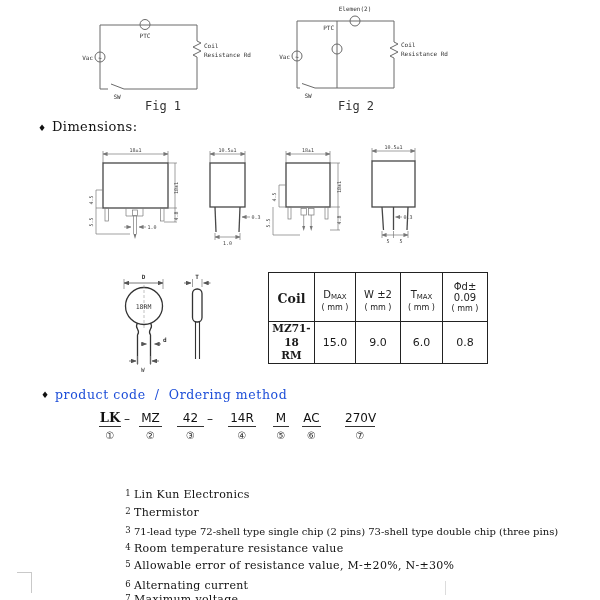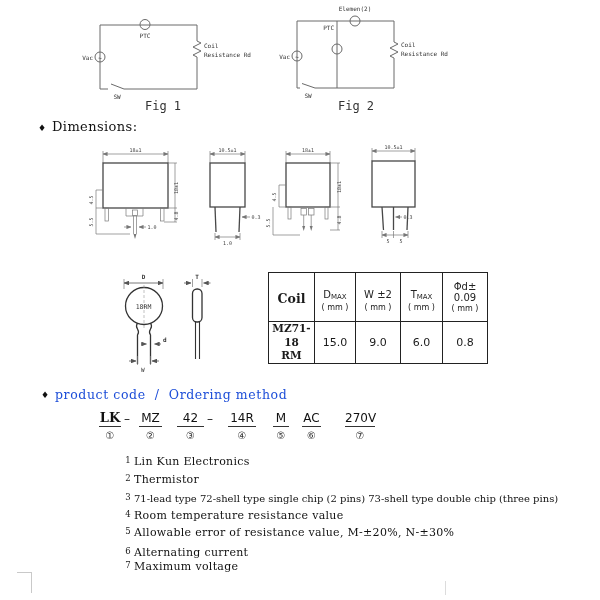--- a/index.html
+++ b/index.html
@@ -22,21 +22,21 @@
   .spec .h-sub{font-size:7px;vertical-align:-1px;margin-top:12px;}
   .spec .h-unit{font-size:8px;display:block;margin-top:1px;}
   .spec .model-v{font-family:"DejaVu Serif",serif;font-weight:bold;font-size:10.5px;line-height:1.3;}
   .spec .val{font-size:11px;}
   .tok{position:absolute;text-align:center;font-family:"DejaVu Sans",sans-serif;}
   .tok .code{display:block;font-size:12px;color:#111;border-bottom:1.2px solid #333;
              padding-bottom:1px;line-height:14px;}
   .tok .num{display:block;font-size:10px;color:#333;margin-top:3px;line-height:11px;}
   .tok.serif .code{font-family:"DejaVu Serif",serif;font-weight:bold;font-size:13px;}
   .dash{position:absolute;font-family:"DejaVu Sans",sans-serif;font-size:12px;color:#111;}
-  .note{position:absolute;left:122px;white-space:nowrap;}
+  .note{position:absolute;left:122px;white-space:nowrap;margin-top:33px;}
   .note .n{font-size:8.5px;color:#222;display:inline-block;width:12px;text-align:center;
            vertical-align:2px;}
   .note .t{font-size:11px;letter-spacing:0.3px;color:#111;}
   .note.small .t{font-size:10px;letter-spacing:0;}
   .mark{position:absolute;background:#c9c9c9;}
 </style>
 </head>
 <body>
 
 <div class="page">

